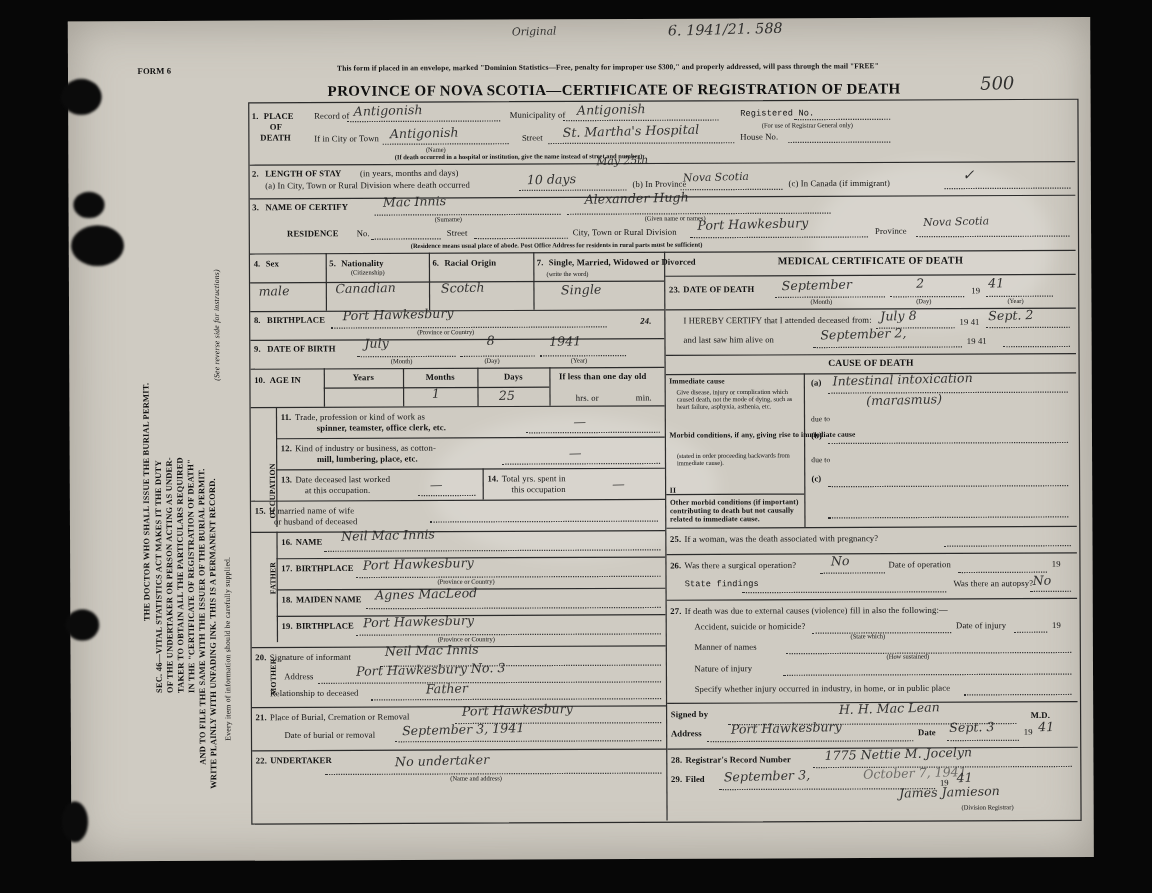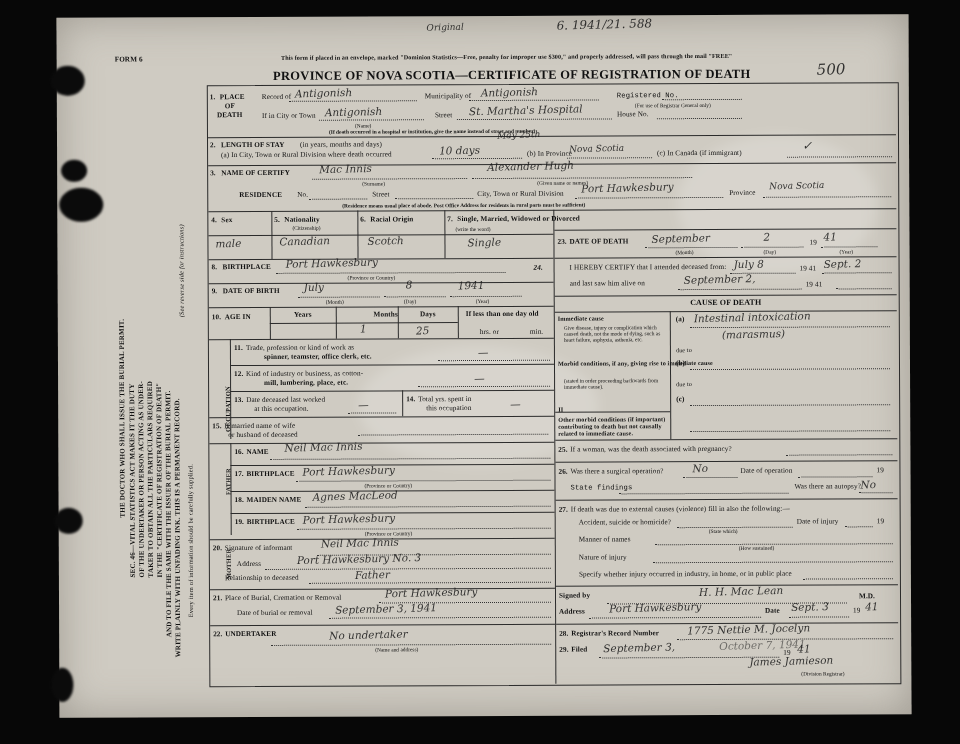--- a/index.html
+++ b/index.html
@@ -205,21 +205,21 @@
       <div class="ln" style="left:151px;top:290px;width:345px;"></div>
 
       <div class="t b" style="left:154px;top:296px;">10.</div>
       <div class="t b" style="left:167px;top:296px;">AGE IN</div>
       <div class="vln" style="left:212px;top:290px;height:32px;"></div>
       <div class="vln" style="left:278px;top:290px;height:32px;"></div>
       <div class="vln" style="left:340px;top:290px;height:32px;"></div>
       <div class="vln" style="left:400px;top:290px;height:32px;"></div>
       <div class="ln" style="left:212px;top:306px;width:188px;"></div>
       <div class="t b c" style="left:212px;top:294px;width:66px;">Years</div>
-      <div class="t b c" style="left:278px;top:294px;width:62px;text-align:right;">Months</div>
+      <div class="t b c" style="left:278px;top:294px;width:62px;">Months</div>
       <div class="t b c" style="left:340px;top:294px;width:60px;">Days</div>
       <div class="t b" style="left:408px;top:294px;">If less than one day old</div>
       <div class="t" style="left:422px;top:312px;">hrs. or</div>
       <div class="t" style="left:472px;top:312px;">min.</div>
       <div class="hand h2" style="left:302px;top:306px;">1</div>
       <div class="hand h2" style="left:358px;top:308px;">25</div>
 
       <div class="ln" style="left:151px;top:322px;width:345px;"></div>
 
       <div class="vln" style="left:172px;top:322px;height:100px;"></div>
@@ -317,20 +317,21 @@
       <div class="hand h2" style="left:276px;top:586px;">September 3, 1941</div>
 
       <div class="ln" style="left:151px;top:608px;width:345px;"></div>
 
       <div class="t b" style="left:154px;top:613px;">22.</div>
       <div class="t b" style="left:166px;top:613px;">UNDERTAKER</div>
       <div class="dotline" style="left:212px;top:628px;width:280px;"></div>
       <div class="hand h2" style="left:270px;top:612px;">No undertaker</div>
       <div class="xs" style="position:absolute;left:316px;top:630px;">(Name and address)</div>
 
+      <div class="t b c" style="left:500px;top:198px;width:336px;font-size:8.5px;letter-spacing:.3px;">MEDICAL CERTIFICATE OF DEATH</div>
       <div class="ln" style="left:497px;top:214px;width:342px;"></div>
 
       <div class="t b" style="left:500px;top:222px;">23.</div>
       <div class="t b" style="left:512px;top:222px;">DATE OF DEATH</div>
       <div class="dotline" style="left:588px;top:232px;width:92px;"></div>
       <div class="hand h2" style="left:594px;top:217px;">September</div>
       <div class="xs" style="position:absolute;left:618px;top:234px;">(Month)</div>
       <div class="dotline" style="left:684px;top:232px;width:62px;"></div>
       <div class="hand h2" style="left:706px;top:216px;">2</div>
       <div class="xs" style="position:absolute;left:706px;top:234px;">(Day)</div>

